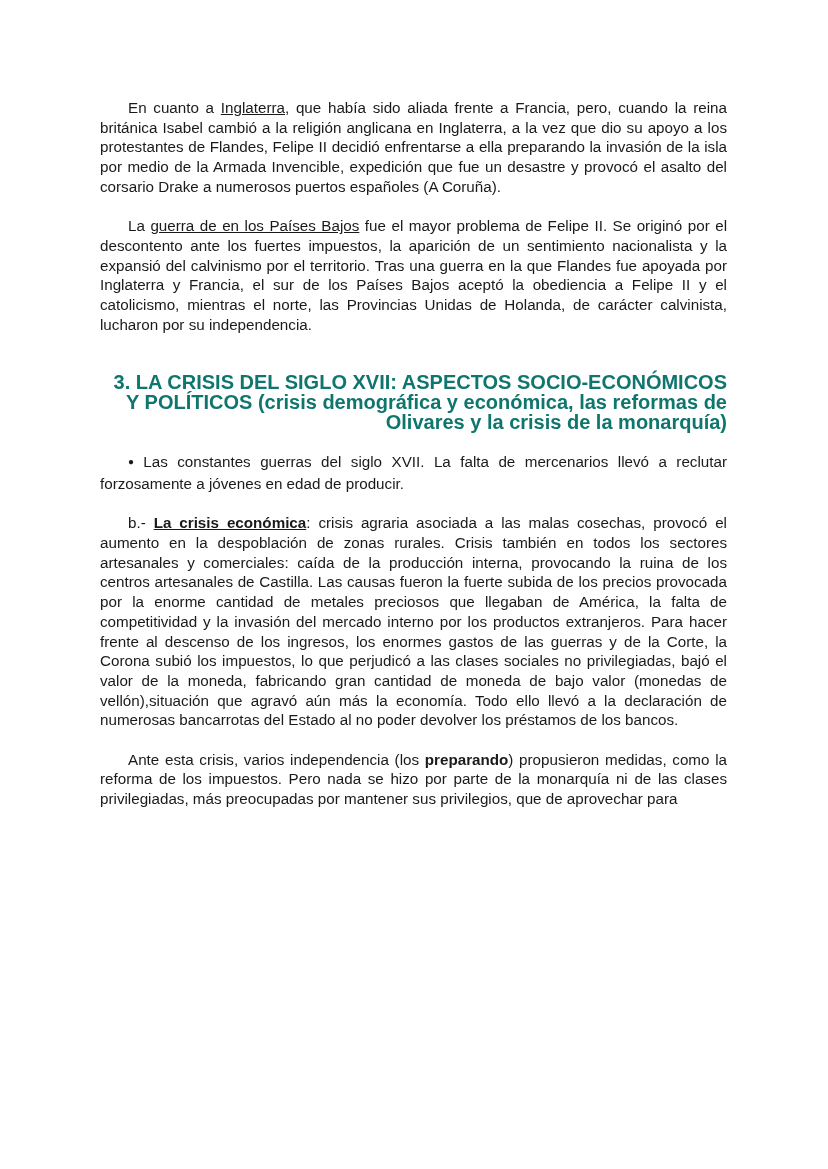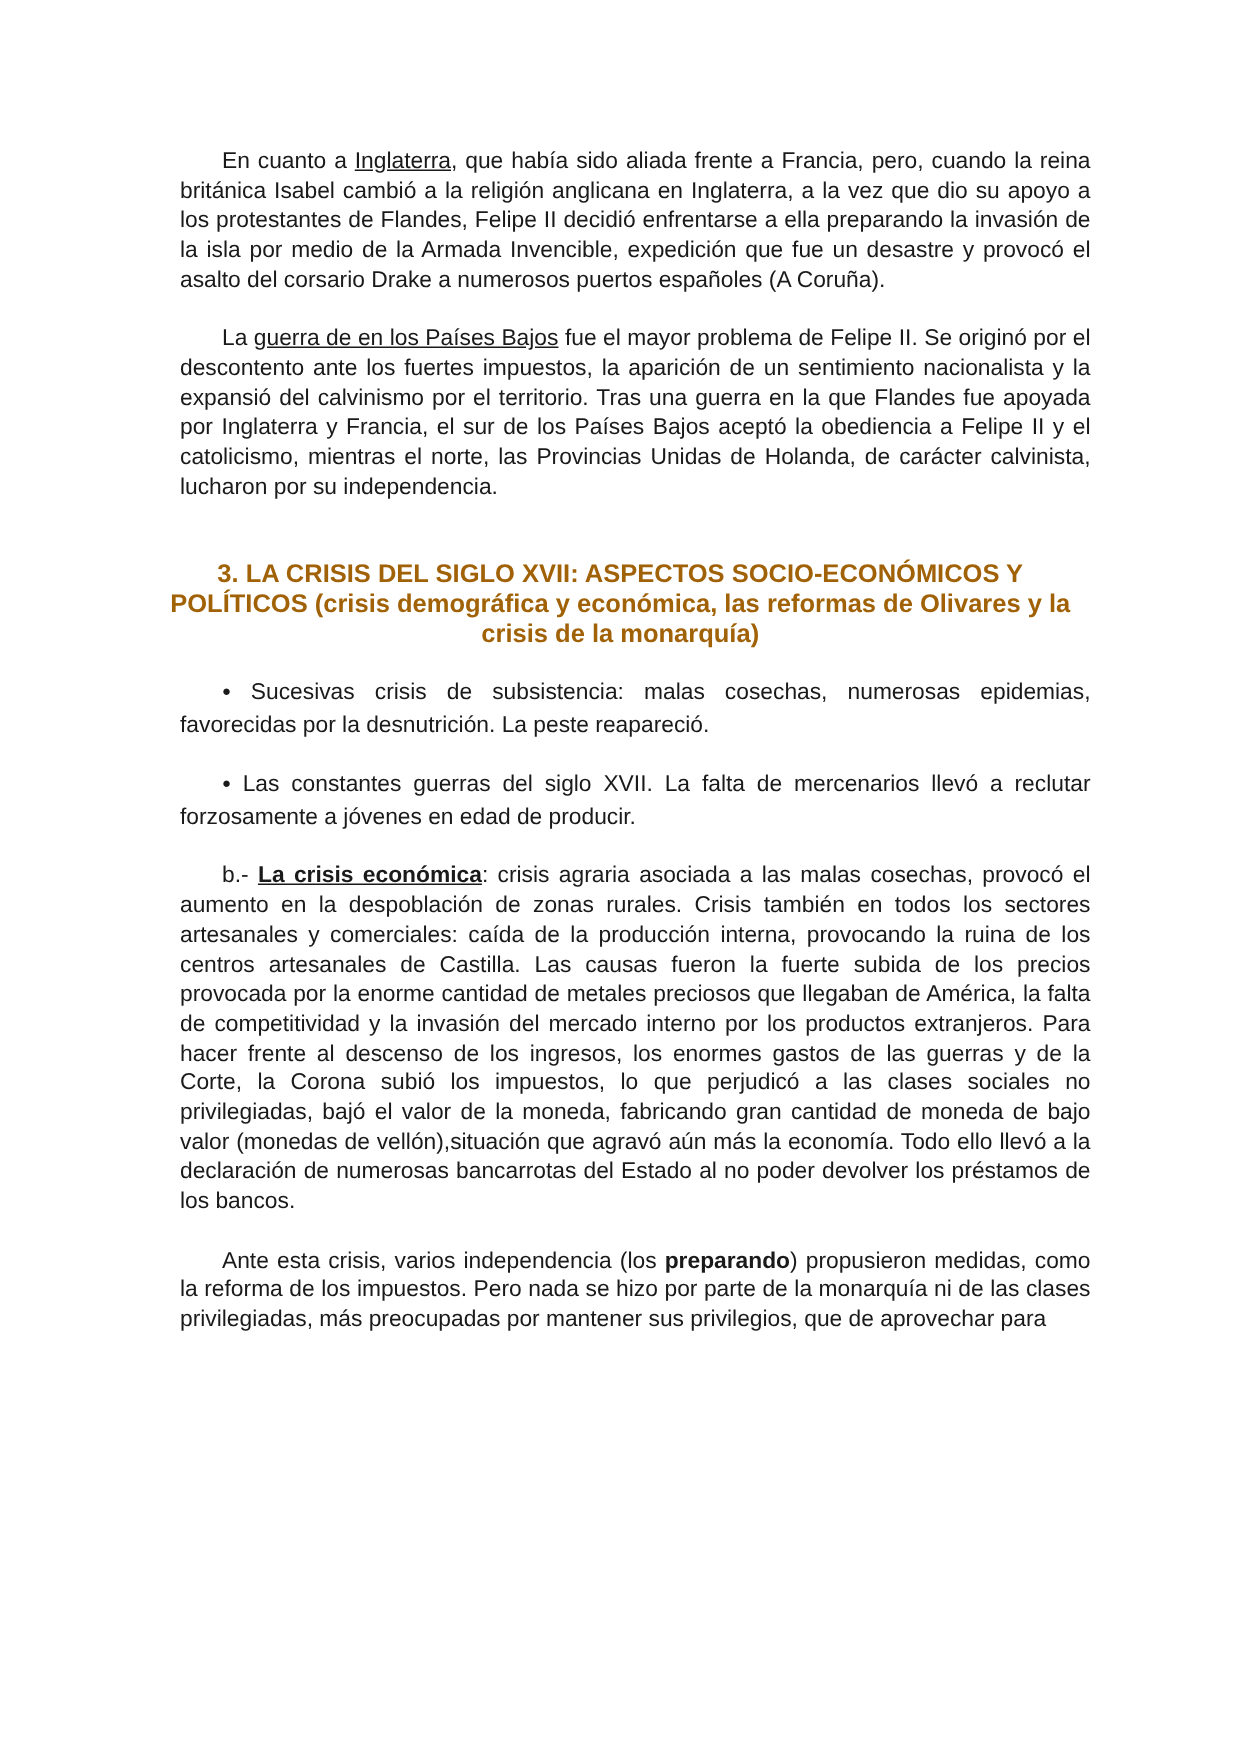--- a/index.html
+++ b/index.html
@@ -20,28 +20,28 @@
       width: 627px;
       font-family: "Liberation Sans", sans-serif;
       font-size: 15.2px;
       line-height: 19.7px;
       color: #1a1a1a;
     }
     p {
       margin: 0;
       text-align: justify;
     }
-    .indent { text-indent: 28px; margin-left: 20px; }
+    .indent { text-indent: 28px; }
     .gap-1 { margin-top: 19.7px; }
     .gap-2 { margin-top: 39px; }
     .heading {
       font-weight: bold;
-      font-size: 17px;
-      text-align: center;
-      color: #a16207;
+      font-size: 20px;
+      text-align: right;
+      color: #0f766e;
     }
     .u { text-decoration: underline; }
     .bu { font-weight: bold; text-decoration: underline; }
     .b { font-weight: bold; }
     .bullet::before {
       content: "\25CF";
       font-size: 10px;
       position: relative;
       top: -2px;
       margin-right: 4px;
@@ -53,20 +53,19 @@
 <div class="page">
 
   <p class="indent"><span>En cuanto a </span><span class="u">Inglaterra</span><span>, que había sido aliada frente a Francia, pero, cuando la reina británica Isabel cambió a la religión anglicana en Inglaterra, a la vez que dio su apoyo a los protestantes de Flandes, Felipe II decidió enfrentarse a ella preparando la invasión de la isla por medio de la Armada Invencible, expedición que fue un desastre y provocó el asalto del corsario Drake a numerosos puertos españoles (A Coruña).</span></p>
 
   <p class="indent gap-1"><span>La </span><span class="u">guerra de en los Países Bajos</span><span> fue el mayor problema de Felipe II. Se originó por el descontento ante los fuertes impuestos, la aparición de un sentimiento nacionalista y la expansió del calvinismo por el territorio. Tras una guerra en la que Flandes fue apoyada por Inglaterra y Francia, el sur de los Países Bajos aceptó la obediencia a Felipe II y el catolicismo, mientras el norte, las Provincias Unidas de Holanda, de carácter calvinista, lucharon por su independencia.</span></p>
 
   <p class="heading gap-2"><span>3. LA CRISIS DEL SIGLO XVII: ASPECTOS SOCIO-ECONÓMICOS Y POLÍTICOS</span><span> (crisis demográfica y económica, las reformas de Olivares y la crisis de la monarquía)</span></p>
 
 
 
-  <p class="indent gap-1 bullet">Sucesivas crisis de subsistencia: malas cosechas, numerosas epidemias, favorecidas por la desnutrición. La peste reapareció.</p>
   <p class="indent gap-1 bullet">Las constantes guerras del siglo XVII. La falta de mercenarios llevó a reclutar forzosamente a jóvenes en edad de producir.</p>
 
   <p class="indent gap-1"><span>b.- </span><span class="bu">La crisis económica</span><span>: crisis agraria asociada a las malas cosechas, provocó el aumento en la despoblación de zonas rurales. Crisis también en todos los sectores artesanales y comerciales: caída de la producción interna, provocando la ruina de los centros artesanales de Castilla. Las causas fueron la fuerte subida de los precios provocada por la enorme cantidad de metales preciosos que llegaban de América, la falta de competitividad y la invasión del mercado interno por los productos extranjeros. Para hacer frente al descenso de los ingresos, los enormes gastos de las guerras y de la Corte, la Corona subió los impuestos, lo que perjudicó a las clases sociales no privilegiadas, bajó el valor de la moneda, fabricando gran cantidad de moneda de bajo valor (monedas de vellón),situación que agravó aún más la economía. Todo ello llevó a la declaración de numerosas bancarrotas del Estado al no poder devolver los préstamos de los bancos.</span></p>
 
   <p class="indent gap-1"><span>Ante esta crisis, varios independencia (los </span><span class="b">preparando</span><span>) propusieron medidas, como la reforma de los impuestos. Pero nada se hizo por parte de la monarquía ni de las clases privilegiadas, más preocupadas por mantener sus privilegios, que de aprovechar para</span></p>
 
 </div>
 
 </body></html>

